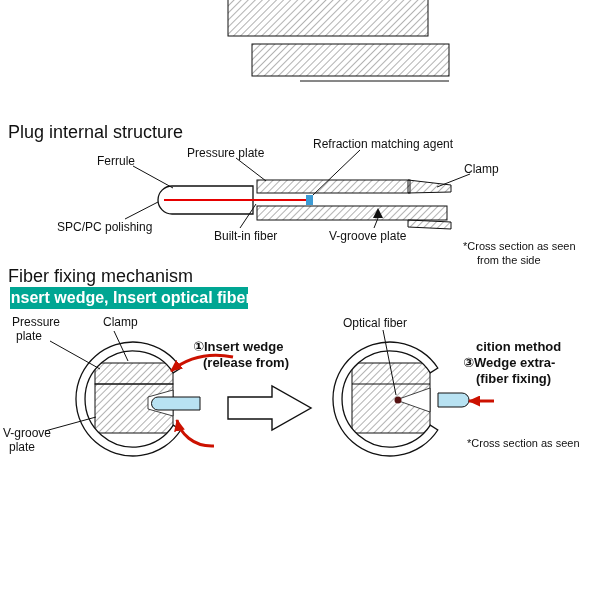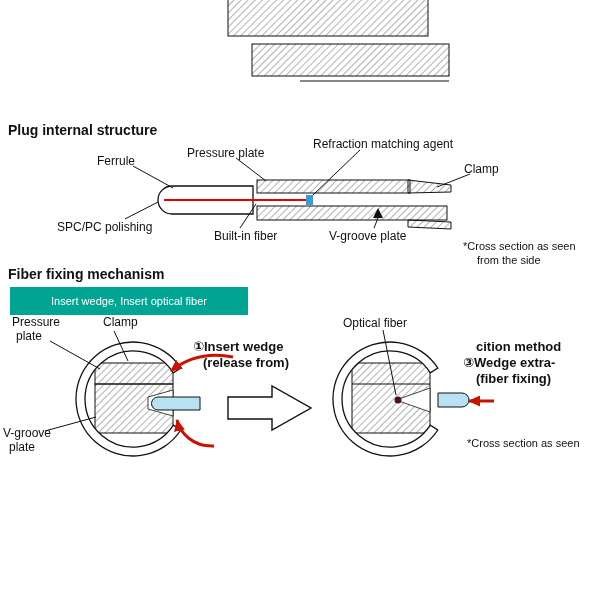--- a/index.html
+++ b/index.html
@@ -1,24 +1,24 @@
 <!DOCTYPE html>
 <html><head>
 <meta charset="utf-8">
 <style>
   *{margin:0;padding:0;box-sizing:border-box}
   html,body{width:600px;height:600px}
   body{background:#fff;font-family:"Liberation Sans","DejaVu Sans",sans-serif;color:#111;position:relative;overflow:hidden}
   .stage{position:absolute;inset:0;width:600px;height:600px}
   svg.layer{position:absolute;left:0;top:0}
-  .h{position:absolute;font-size:14px;font-weight:bold;white-space:nowrap}
+  .h{position:absolute;font-size:18px;font-weight:normal;white-space:nowrap}
   .lbl{position:absolute;font-size:12px;line-height:14px;white-space:nowrap}
   .note{position:absolute;font-size:11px;line-height:13.5px;white-space:nowrap}
   .step{position:absolute;font-size:13px;font-weight:bold;line-height:16px;white-space:nowrap}
-  .banner{position:absolute;height:28px;background:#00a693;color:#fff;font-size:11px;font-weight:normal;
+  .banner{position:absolute;height:22px;background:#00a693;color:#fff;font-size:16px;font-weight:bold;
           display:flex;align-items:center;justify-content:center;white-space:nowrap}
 </style>
 </head>
 <body>
 
 <div class="stage">
 
   <svg class="layer" width="600" height="600" viewBox="0 0 600 600">
     <defs>
       <pattern id="hatch" patternUnits="userSpaceOnUse" width="5" height="5" patternTransform="rotate(45)">

